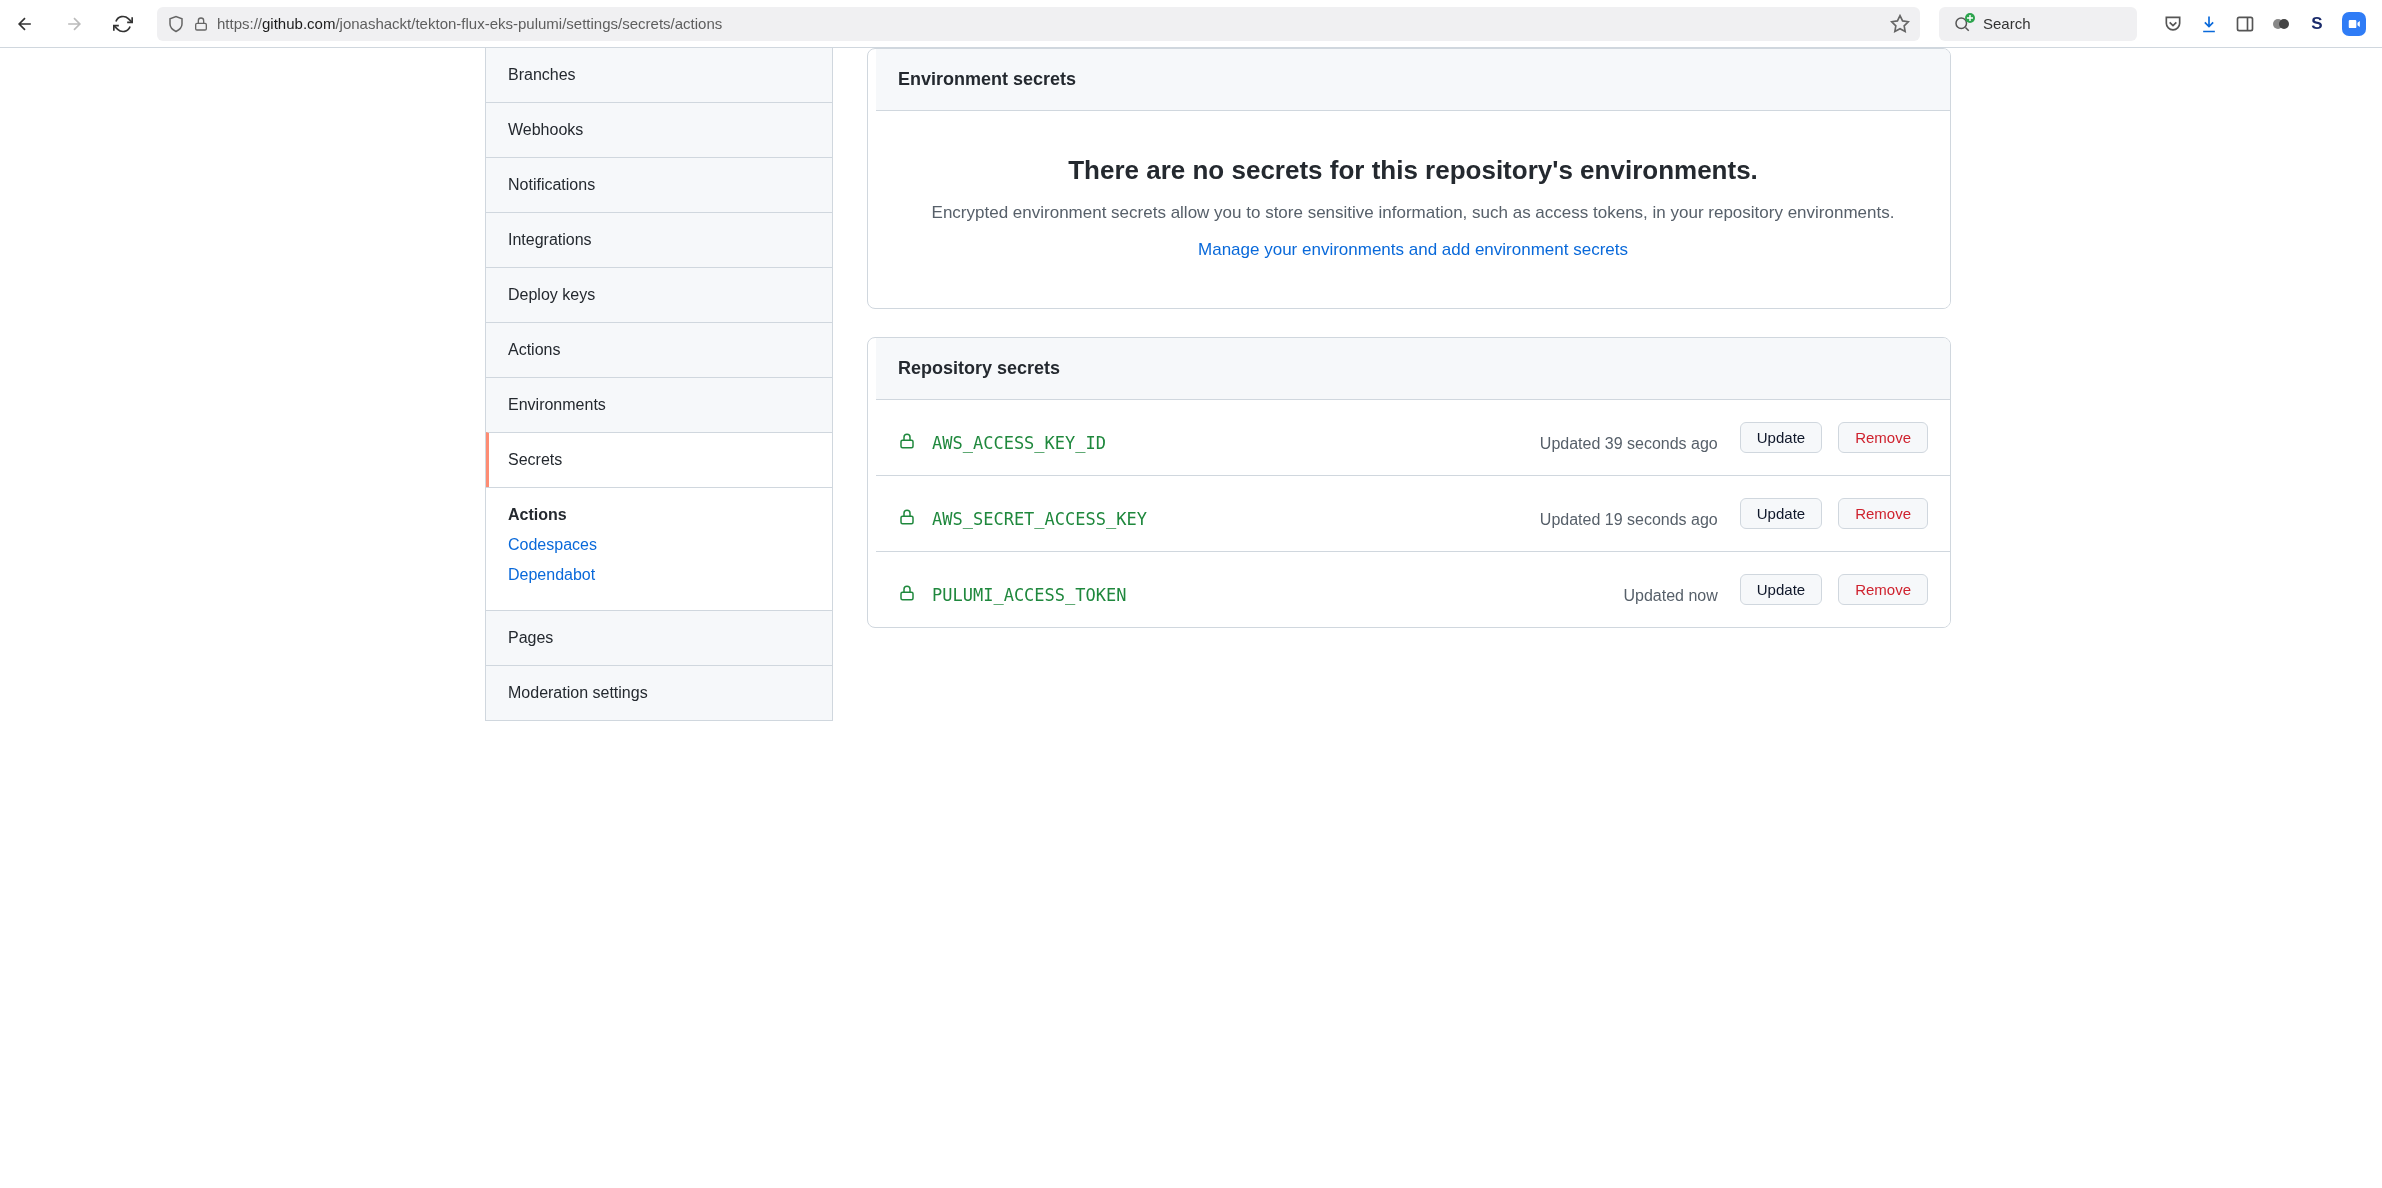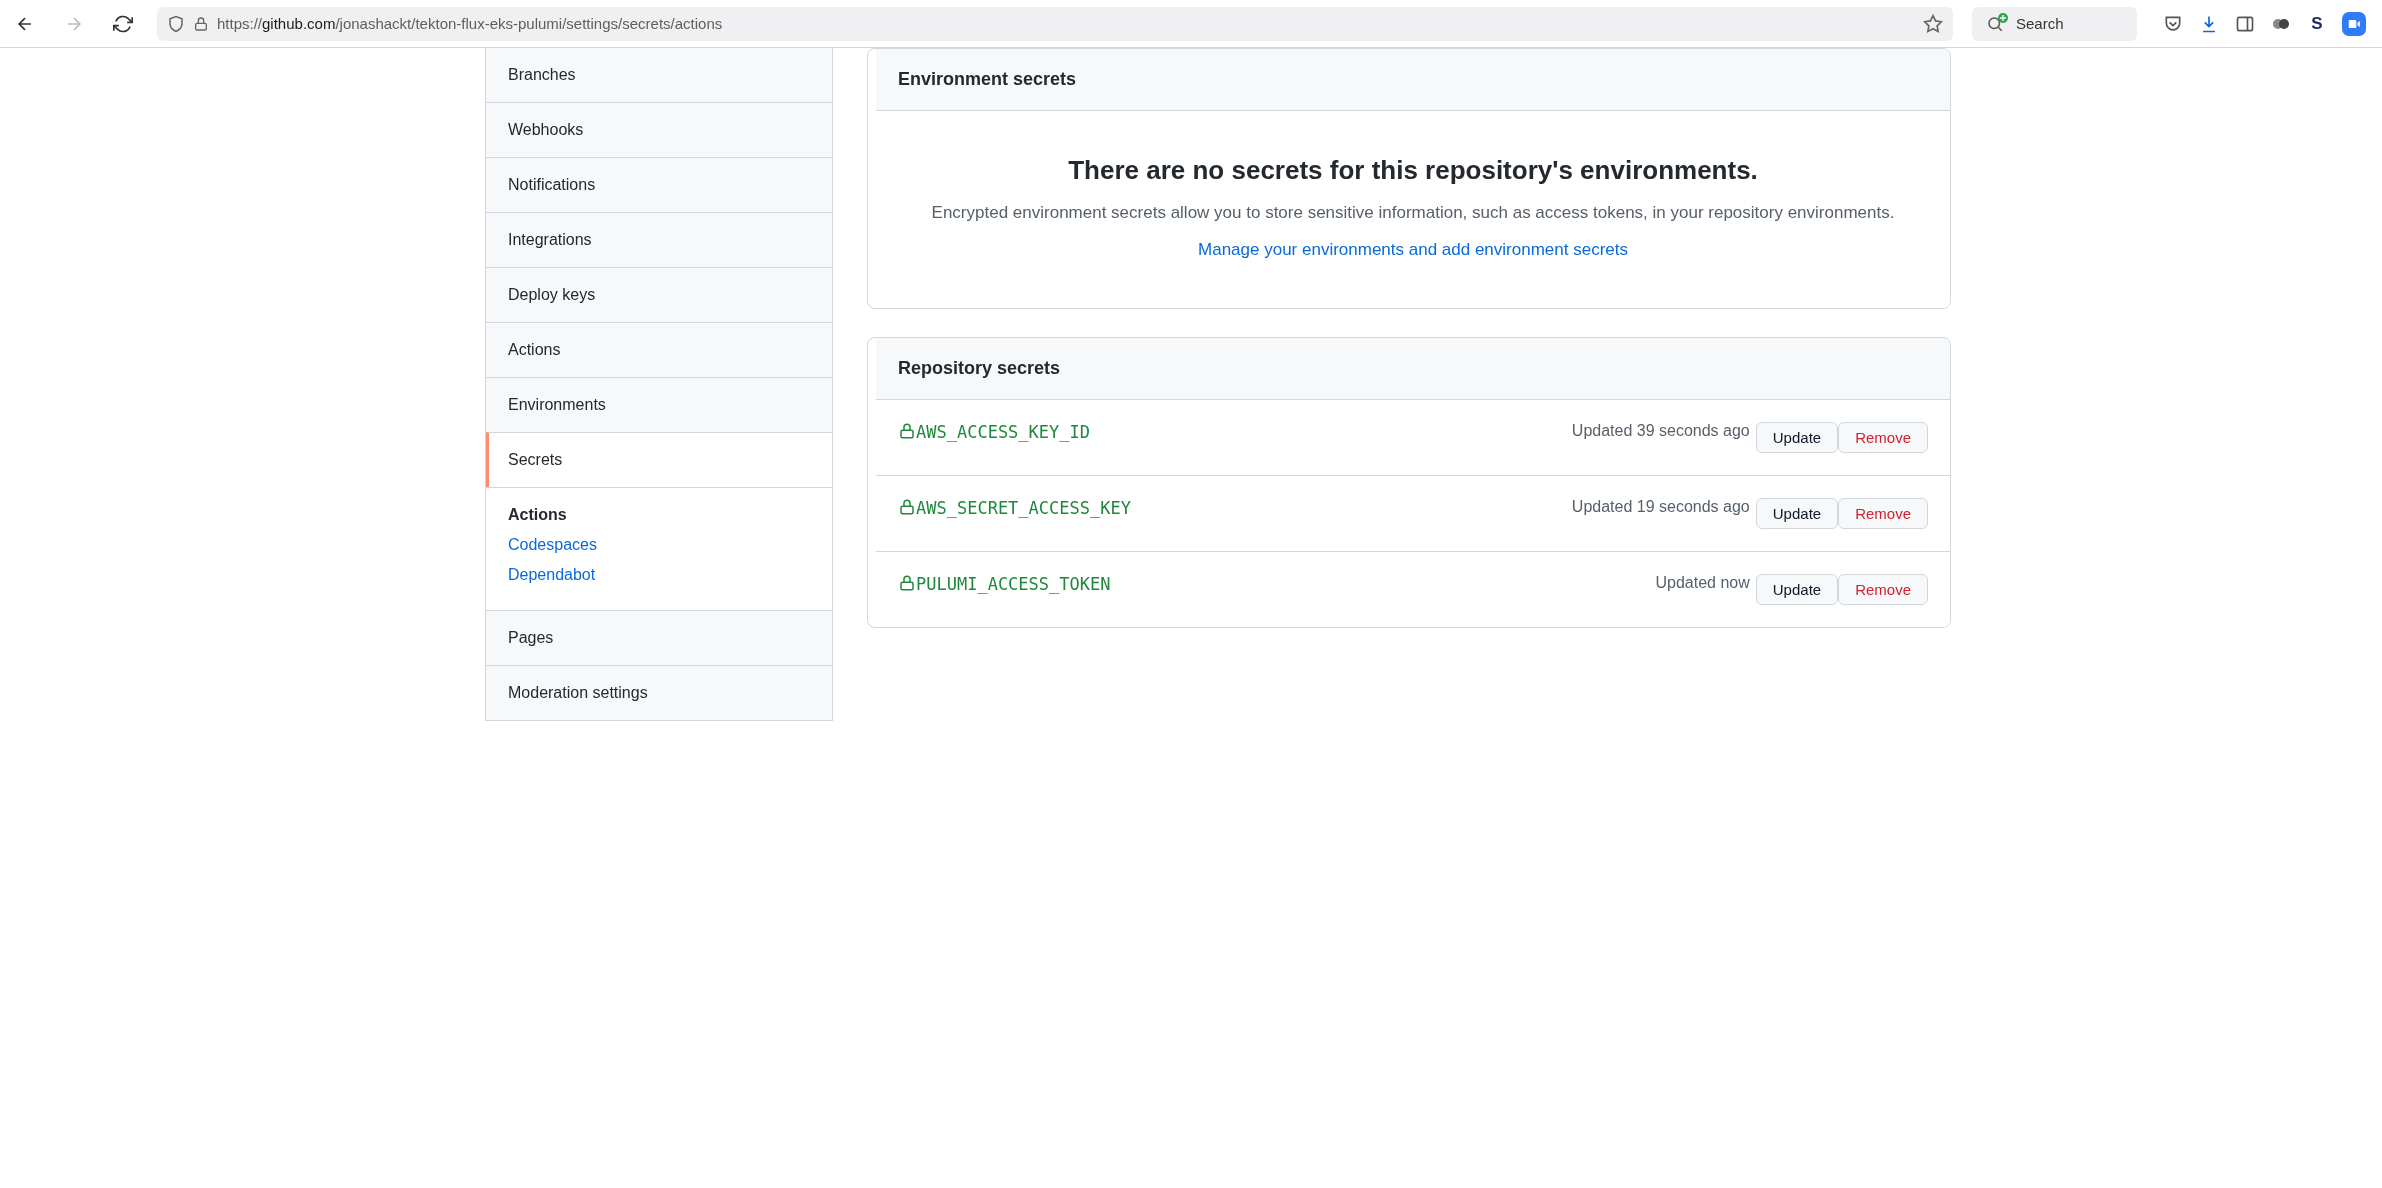--- a/index.html
+++ b/index.html
@@ -50,21 +50,21 @@
     .search-chip {
       display: flex;
       align-items: center;
       height: 34px;
       background: #f0f0f2;
       border-radius: 6px;
       padding: 0 14px;
       gap: 8px;
       color: #333;
       font-size: 15px;
-      width: 165px;
+      width: 198px;
     }
     .toolbar-icons {
       display: flex;
       align-items: center;
       gap: 14px;
       padding: 0 6px;
     }
     .toolbar-icon {
       width: 22px;
       height: 22px;
@@ -179,23 +179,24 @@
       padding: 0 20px;
     }
     .env-link {
       color: #0969da;
       font-size: 17px;
       cursor: pointer;
     }
 
     .secret-row {
       display: flex;
-      align-items: flex-start;
+      align-items: flex-end;
       padding: 22px;
       border-top: 1px solid #d0d7de;
+      gap: 16px;
     }
     .secret-row:first-child { border-top: none; }
     .secret-lock { color: #1f883d; flex-shrink: 0; }
     .secret-name {
       color: #1f883d;
       font-family: ui-monospace, "SFMono-Regular", Consolas, monospace;
       font-size: 17px;
       flex: 1;
     }
     .secret-updated {

